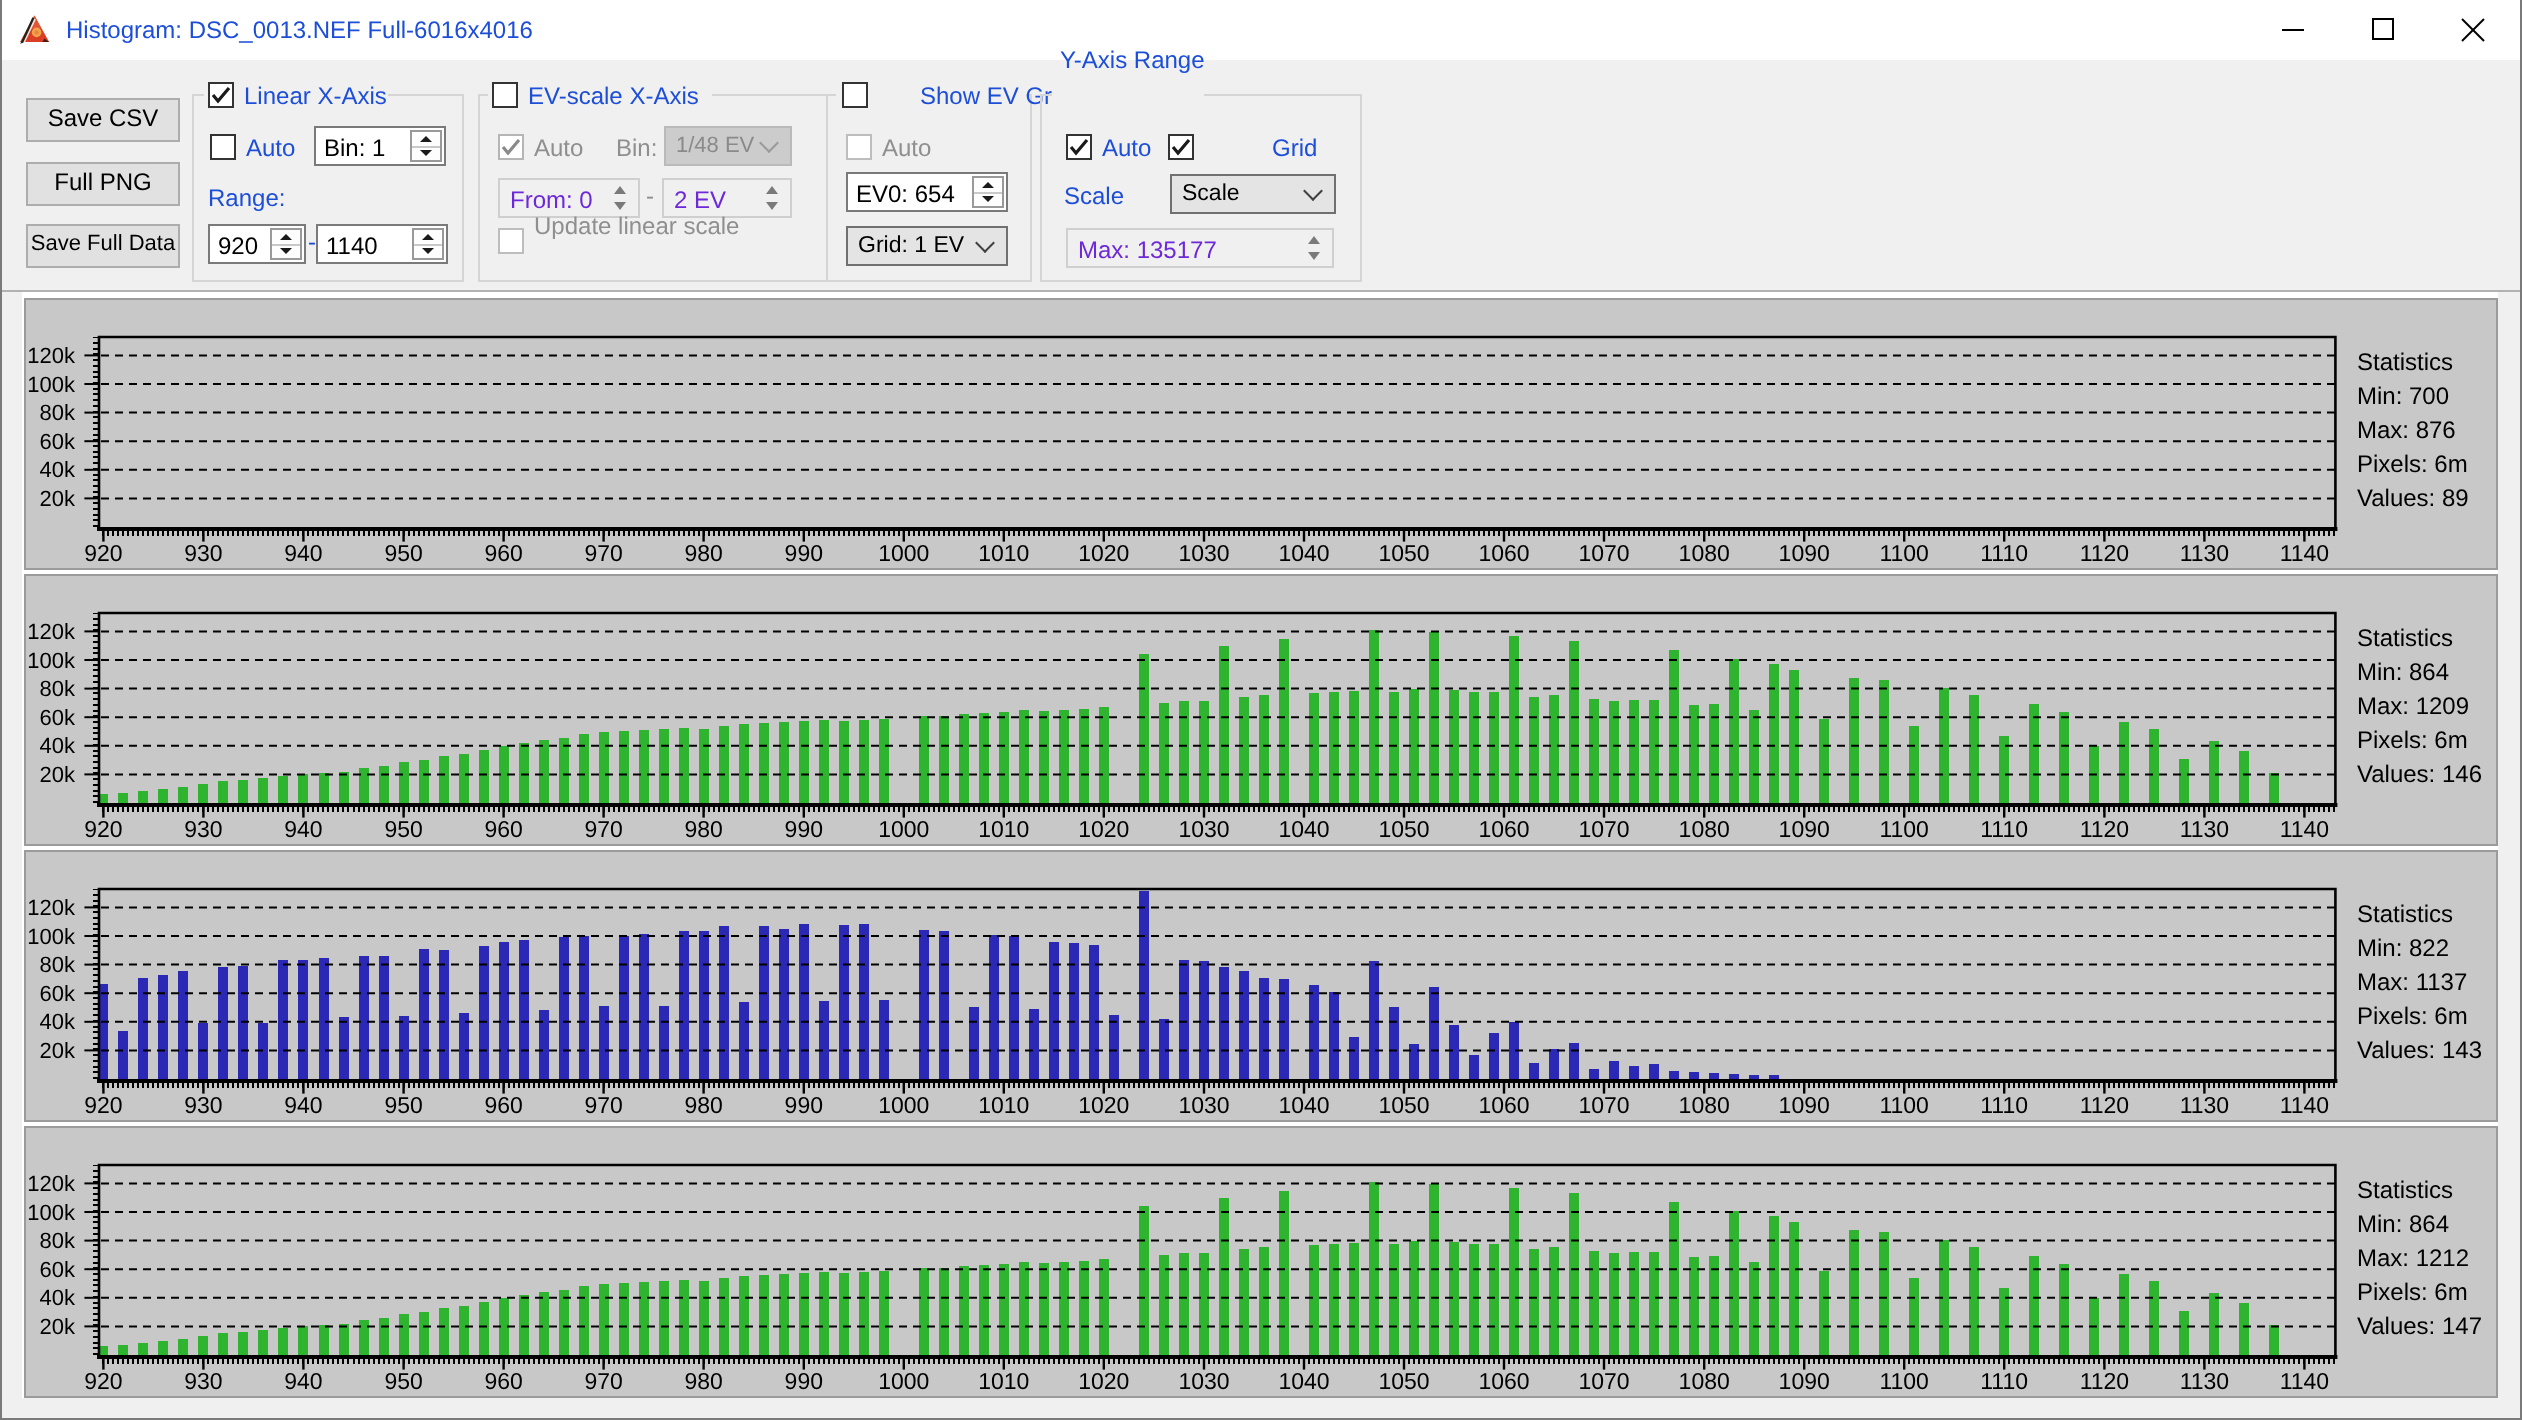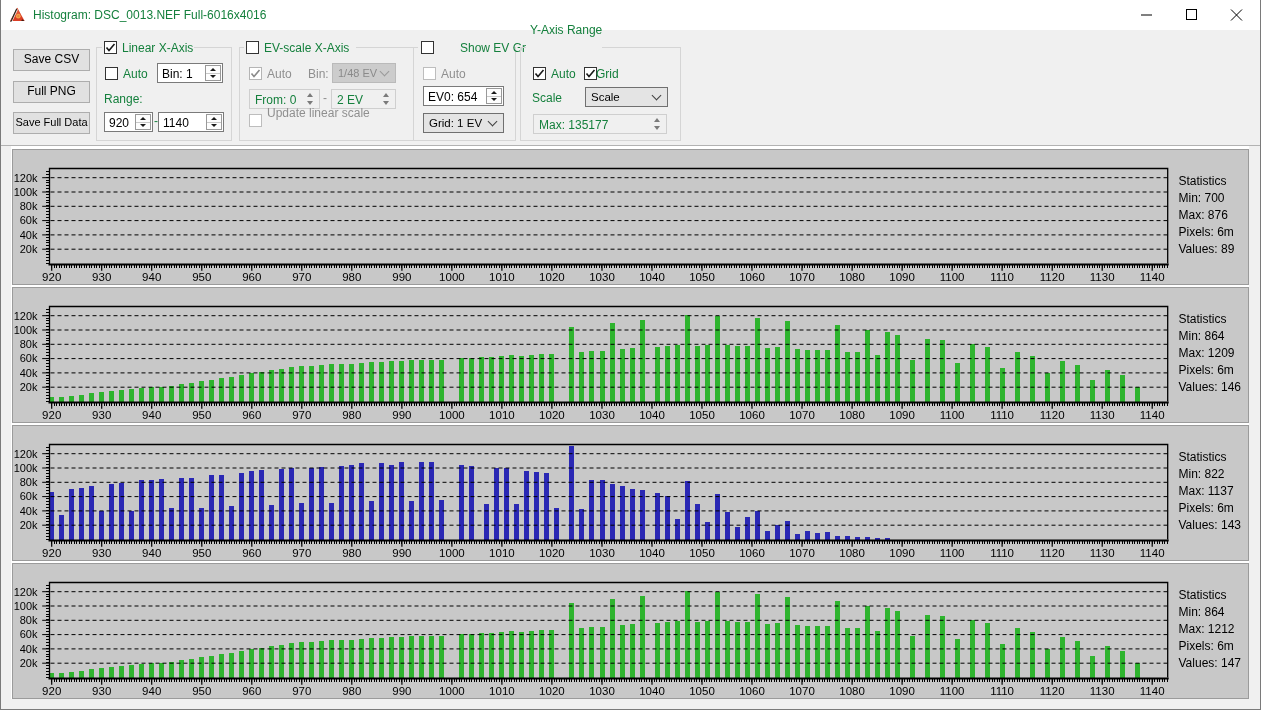--- a/index.html
+++ b/index.html
@@ -1,21 +1,21 @@
 <!DOCTYPE html>
 <html><head><meta charset="utf-8"><style>
 html,body{margin:0;padding:0}
 body{font-family:"Liberation Sans", sans-serif;-webkit-font-smoothing:antialiased;}
 #win{position:relative;width:1261px;height:710px;background:#f0f0f0;overflow:hidden}
-.lbl{position:absolute;font-size:12px;color:#15803d;white-space:nowrap}
+.lbl{position:absolute;font-size:12px;color:#1d4ed8;white-space:nowrap}
 .glbl{position:absolute;font-size:12px;color:#8f8f8f;white-space:nowrap}
 .btn{position:absolute;left:13px;width:75px;height:20px;background:#e1e1e1;border:1px solid #adadad;font-size:12px;color:#000;text-align:center;line-height:19px}
 .grp{position:absolute;border:1px solid #d5d5d5;top:47px;height:92px}
 .spin{position:absolute;background:#fff;border:1px solid #7a7a7a;font-size:12px;color:#000}
-.spind{position:absolute;background:#f0f0f0;border:1px solid #cfcfcf;font-size:12px;color:#15803d}
+.spind{position:absolute;background:#f0f0f0;border:1px solid #cfcfcf;font-size:12px;color:#6d28d9}
 .combo{position:absolute;background:#e4e4e4;border:1px solid #707070;font-size:11.5px;color:#000}
 .combod{position:absolute;background:#cccccc;border:1px solid #bababa;font-size:11px;color:#8a8a8a}
 </style></head><body>
 <div id="win">
 <div style="position:absolute;left:0;top:0;width:1261px;height:30px;background:#ffffff"></div>
 <svg style="position:absolute;left:8px;top:6px" width="19" height="17">
       <path d="M 9.2 1.8 L 16.6 15.0 L 2.0 15.0 Z" fill="#da3e26"></path>
       <path d="M 9.2 1.8 L 12.6 8.2 L 6.4 8.2 Z" fill="#e25536"></path>
       <circle cx="10.3" cy="10.2" r="2.4" fill="#f2a24b"></circle>
       <circle cx="10.3" cy="10.2" r="1.1" fill="#e8863a"></circle>
@@ -126,21 +126,21 @@
       <svg width="13" height="13" style="position:absolute;left:-1px;top:-1px">
         <path d="M 2.5 6.5 L 5 9.5 L 10.5 3" fill="none" stroke="#1a1a1a" stroke-width="1.6"></path>
       </svg>
     </div>
 <div class="lbl" style="left:551px;top:67px">Auto</div>
 <div style="position:absolute;left:584px;top:67px;width:11px;height:11px;background:#fff;border:1px solid #333333">
       <svg width="13" height="13" style="position:absolute;left:-1px;top:-1px">
         <path d="M 2.5 6.5 L 5 9.5 L 10.5 3" fill="none" stroke="#1a1a1a" stroke-width="1.6"></path>
       </svg>
     </div>
-<div class="lbl" style="left:596px;top:67px">Grid</div>
+<div class="lbl" style="left:636px;top:67px">Grid</div>
 <div class="lbl" style="left:532px;top:91px">Scale</div>
 <div class="combo" style="left:585px;top:87px;width:81px;height:18px">
       <span style="position:absolute;left:5px;top:2.5px">Scale</span>
       <div style="position:absolute;right:7px;top:4px;width:6px;height:6px;border-right:1.4px solid #404040;border-bottom:1.4px solid #404040;transform:rotate(45deg)"></div>
     </div>
 <div class="spind" style="left:533px;top:114px;width:132px;height:18px">
       <span style="position:absolute;left:5px;top:2.5px">Max: 135177</span>
       <div style="position:absolute;right:2px;top:1px;bottom:1px;width:14px;background:transparent">
         <div style="position:absolute;left:4px;top:2px;width:0;height:0;border-left:3px solid transparent;border-right:3px solid transparent;border-bottom:4px solid #7a7a7a"></div>
         <div style="position:absolute;left:4px;bottom:2px;width:0;height:0;border-left:3px solid transparent;border-right:3px solid transparent;border-top:4px solid #7a7a7a"></div>

